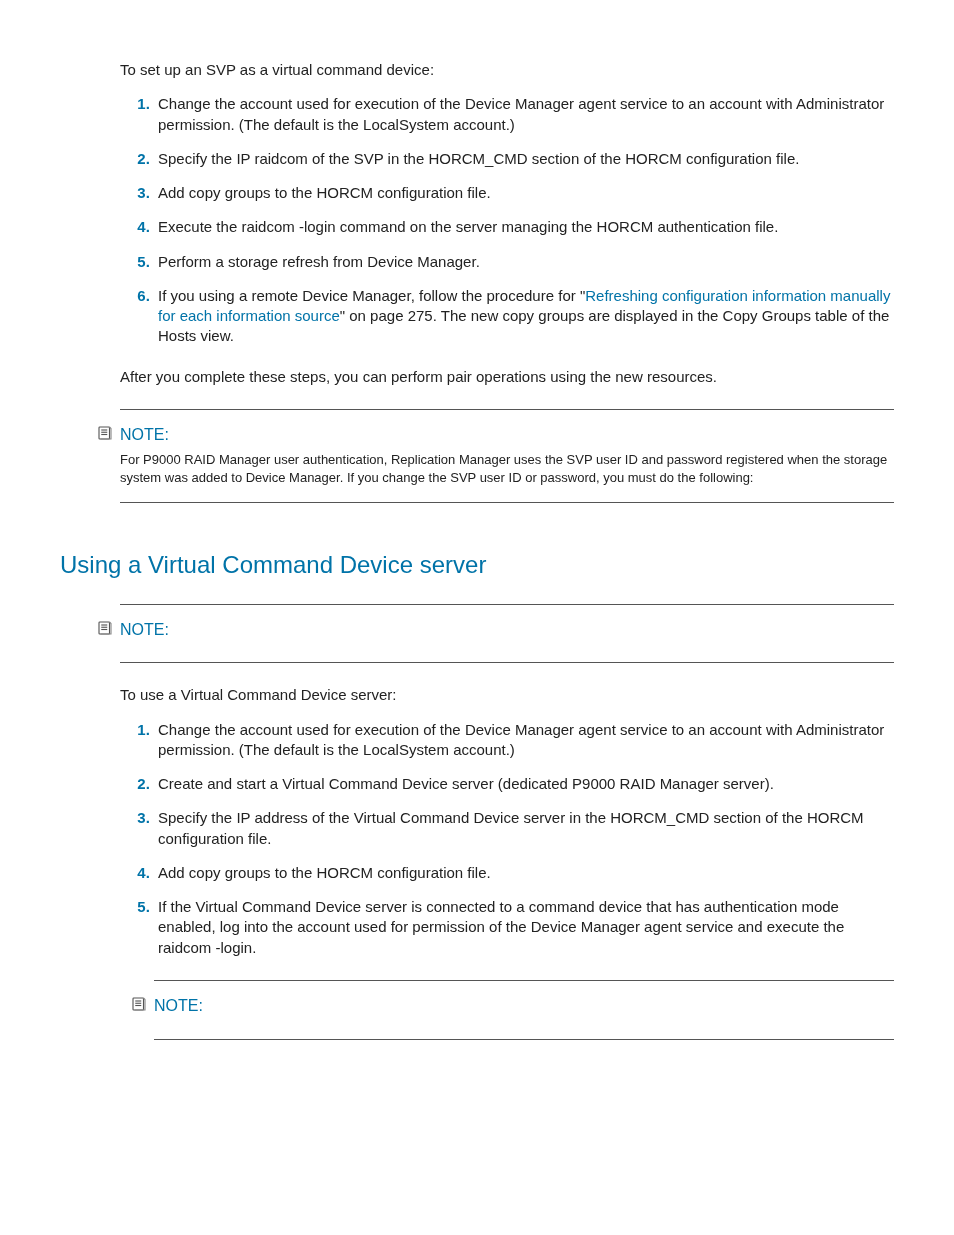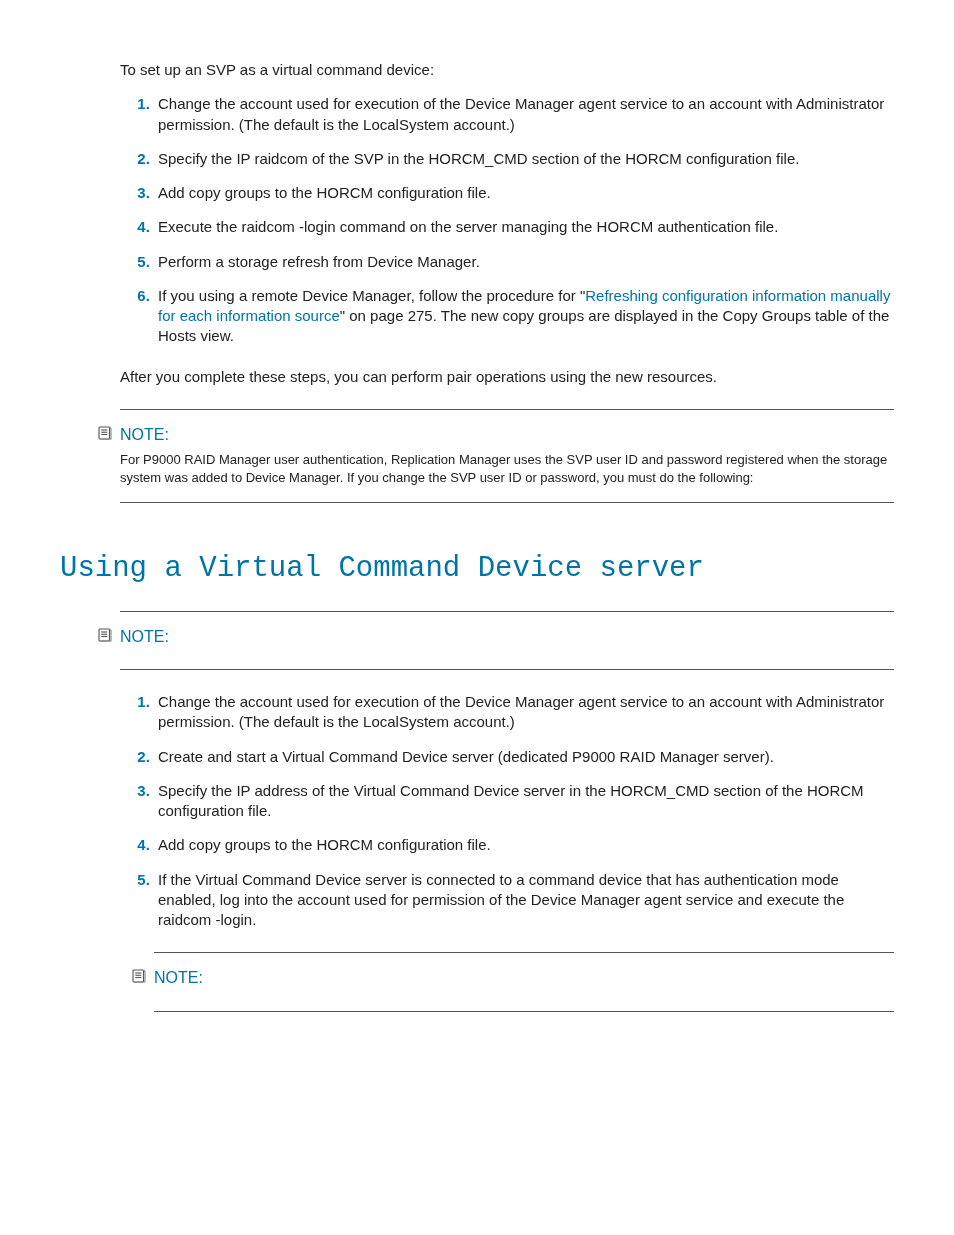--- a/index.html
+++ b/index.html
@@ -67,24 +67,24 @@
   }
   .note-icon {
     width: 18px;
     height: 18px;
     flex-shrink: 0;
   }
   .note-body {
     font-size: 13px;
   }
   h2.section {
-    font-family: Liberation Mono, monospace;
+    font-family: Liberation Sans, sans-serif;
     font-weight: normal;
     color: #0073a8;
-    font-size: 29px;
+    font-size: 24px;
     margin: 46px 0 18px -60px;
   }
   .after {
     margin: 0 0 18px 0;
   }
   .italic {
     font-style: italic;
   }
   .code {
     font-family: inherit;
@@ -139,20 +139,21 @@
           <rect x="4" y="4" width="14" height="16" rx="1"></rect>
           <path d="M18 4 L20 6 L20 20 L6 20" stroke="#888"></path>
           <line x1="7" y1="8" x2="15" y2="8"></line>
           <line x1="7" y1="11" x2="15" y2="11"></line>
           <line x1="7" y1="14" x2="15" y2="14"></line>
         </svg>
         <span class="note-label">NOTE:</span>
       </div>
     </div>
 
+    <p class="intro">To use a Virtual Command Device server:</p>
 
     <ol class="steps">
       <li>Change the account used for execution of the Device Manager agent service to an account with Administrator permission. (The default is the LocalSystem account.)</li>
       <li>Create and start a Virtual Command Device server (dedicated P9000 RAID Manager server).</li>
       <li>
         <span>Specify the IP address of the Virtual Command Device server in the </span><span class="code">HORCM_CMD</span><span> section of the HORCM configuration file.</span>
       </li>
       <li>Add copy groups to the HORCM configuration file.</li>
       <li>
         <span>If the Virtual Command Device server is connected to a command device that has authentication mode enabled, log into the account used for permission of the Device Manager agent service and execute the </span><span class="code">raidcom -login</span><span>.</span>

